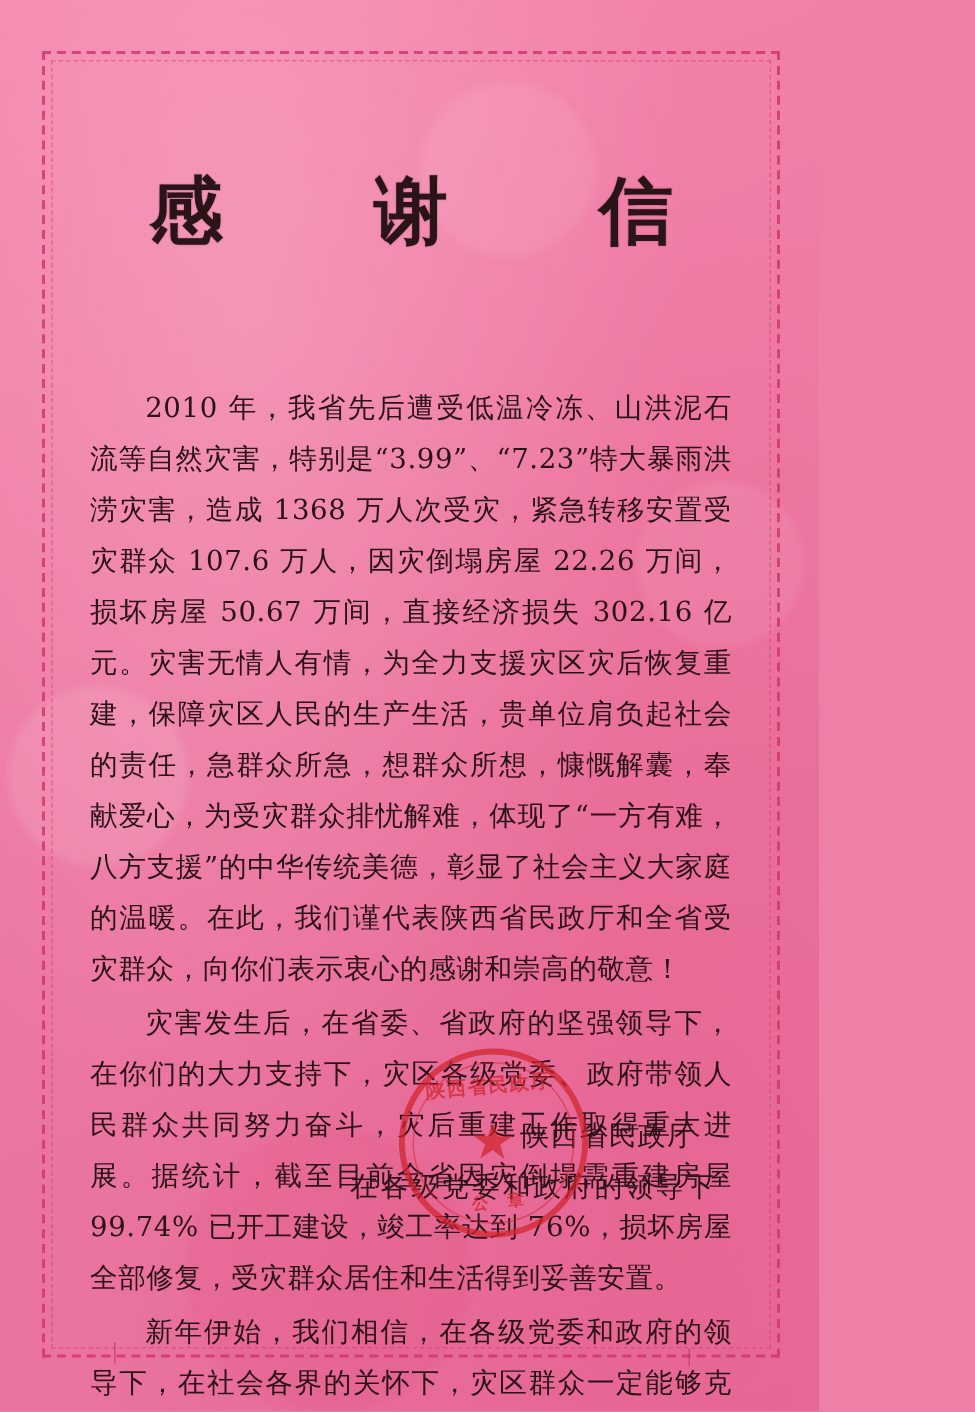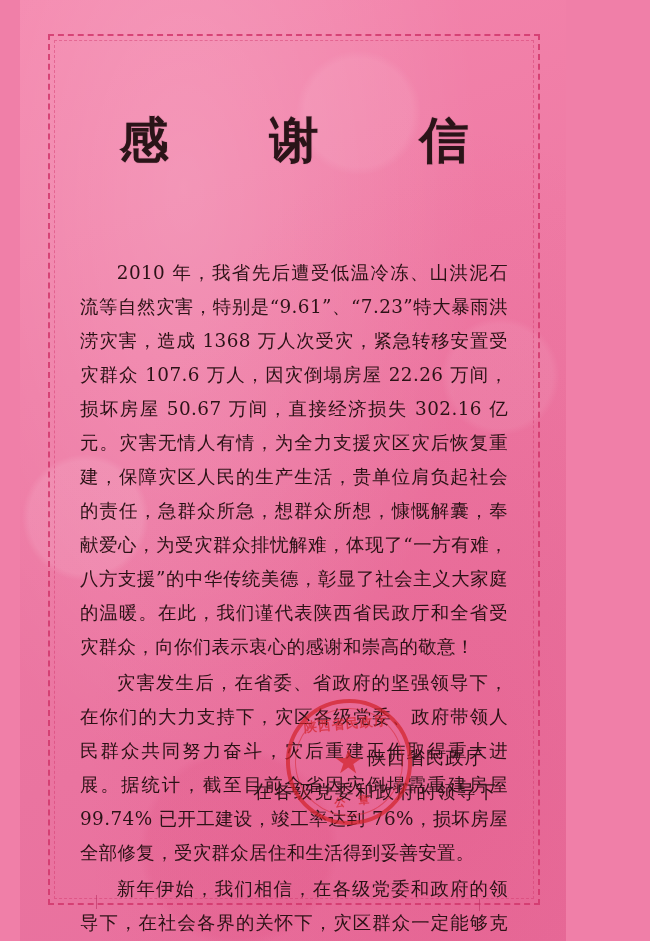--- a/index.html
+++ b/index.html
@@ -16,21 +16,20 @@
 
   .page {
     position: relative;
     width: 546px;
     height: 941px;
     background:
       radial-gradient(ellipse at 30% 20%, rgba(255,255,255,0.18), rgba(255,255,255,0) 55%),
       radial-gradient(ellipse at 80% 85%, rgba(220,60,110,0.22), rgba(255,255,255,0) 60%),
       linear-gradient(160deg, #f486ad 0%, #ef7ba5 35%, #ea74a0 70%, #e86f9d 100%);
     box-sizing: border-box;
-    margin-left: 20px;
   }
 
   
   .grain {
     position: absolute;
     inset: 0;
     background:
       radial-gradient(circle at 12% 55%, rgba(255,255,255,0.10) 0 8%, rgba(255,255,255,0) 9%),
       radial-gradient(circle at 62% 12%, rgba(255,255,255,0.08) 0 6%, rgba(255,255,255,0) 7%),
       radial-gradient(circle at 88% 40%, rgba(255,255,255,0.07) 0 7%, rgba(255,255,255,0) 8%),
@@ -175,21 +174,21 @@
 <div class="page">
   <div class="grain"></div>
   <div class="border-outer"></div>
   <div class="border-inner"></div>
 
   <div class="content">
 
     <div class="title">感　谢　信</div>
 
     <div class="body">
-      <p>2010 年，我省先后遭受低温冷冻、山洪泥石流等自然灾害，特别是“9.61”、“7.23”特大暴雨洪涝灾害，造成 1368 万人次受灾，紧急转移安置受灾群众 107.6 万人，因灾倒塌房屋 22.26 万间，损坏房屋 50.67 万间，直接经济损失 302.16 亿元。灾害无情人有情，为全力支援灾区灾后恢复重建，保障灾区人民的生产生活，贵单位肩负起社会的责任，急群众所急，想群众所想，慷慨解囊，奉献爱心，为受灾群众排忧解难，体现了“一方有难，八方支援”的中华传统美德，彰显了社会主义大家庭的温暖。在此，我们谨代表陕西省民政厅和全省受灾群众，向你们表示衷心的感谢和崇高的敬意！</p>
+      <p>2010 年，我省先后遭受低温冷冻、山洪泥石流等自然灾害，特别是“3.99”、“7.23”特大暴雨洪涝灾害，造成 1368 万人次受灾，紧急转移安置受灾群众 107.6 万人，因灾倒塌房屋 22.26 万间，损坏房屋 50.67 万间，直接经济损失 302.16 亿元。灾害无情人有情，为全力支援灾区灾后恢复重建，保障灾区人民的生产生活，贵单位肩负起社会的责任，急群众所急，想群众所想，慷慨解囊，奉献爱心，为受灾群众排忧解难，体现了“一方有难，八方支援”的中华传统美德，彰显了社会主义大家庭的温暖。在此，我们谨代表陕西省民政厅和全省受灾群众，向你们表示衷心的感谢和崇高的敬意！</p>
       <p>灾害发生后，在省委、省政府的坚强领导下，在你们的大力支持下，灾区各级党委、政府带领人民群众共同努力奋斗，灾后重建工作取得重大进展。据统计，截至目前全省因灾倒塌需重建房屋 99.74% 已开工建设，竣工率达到 76%，损坏房屋全部修复，受灾群众居住和生活得到妥善安置。</p>
       <p>新年伊始，我们相信，在各级党委和政府的领导下，在社会各界的关怀下，灾区群众一定能够克服困难，恢复生产，重建美好家园。春节即将来临，我们向贵单位和全体职工拜年，陕西省民政厅，工作顺利！</p>
     </div>
 
     <div class="signature">
       <div class="sig-org">陕西省民政厅</div>
       <div class="sig-date">在各级党委和政府的领导下</div>
     </div>
 
     <div class="seal">

